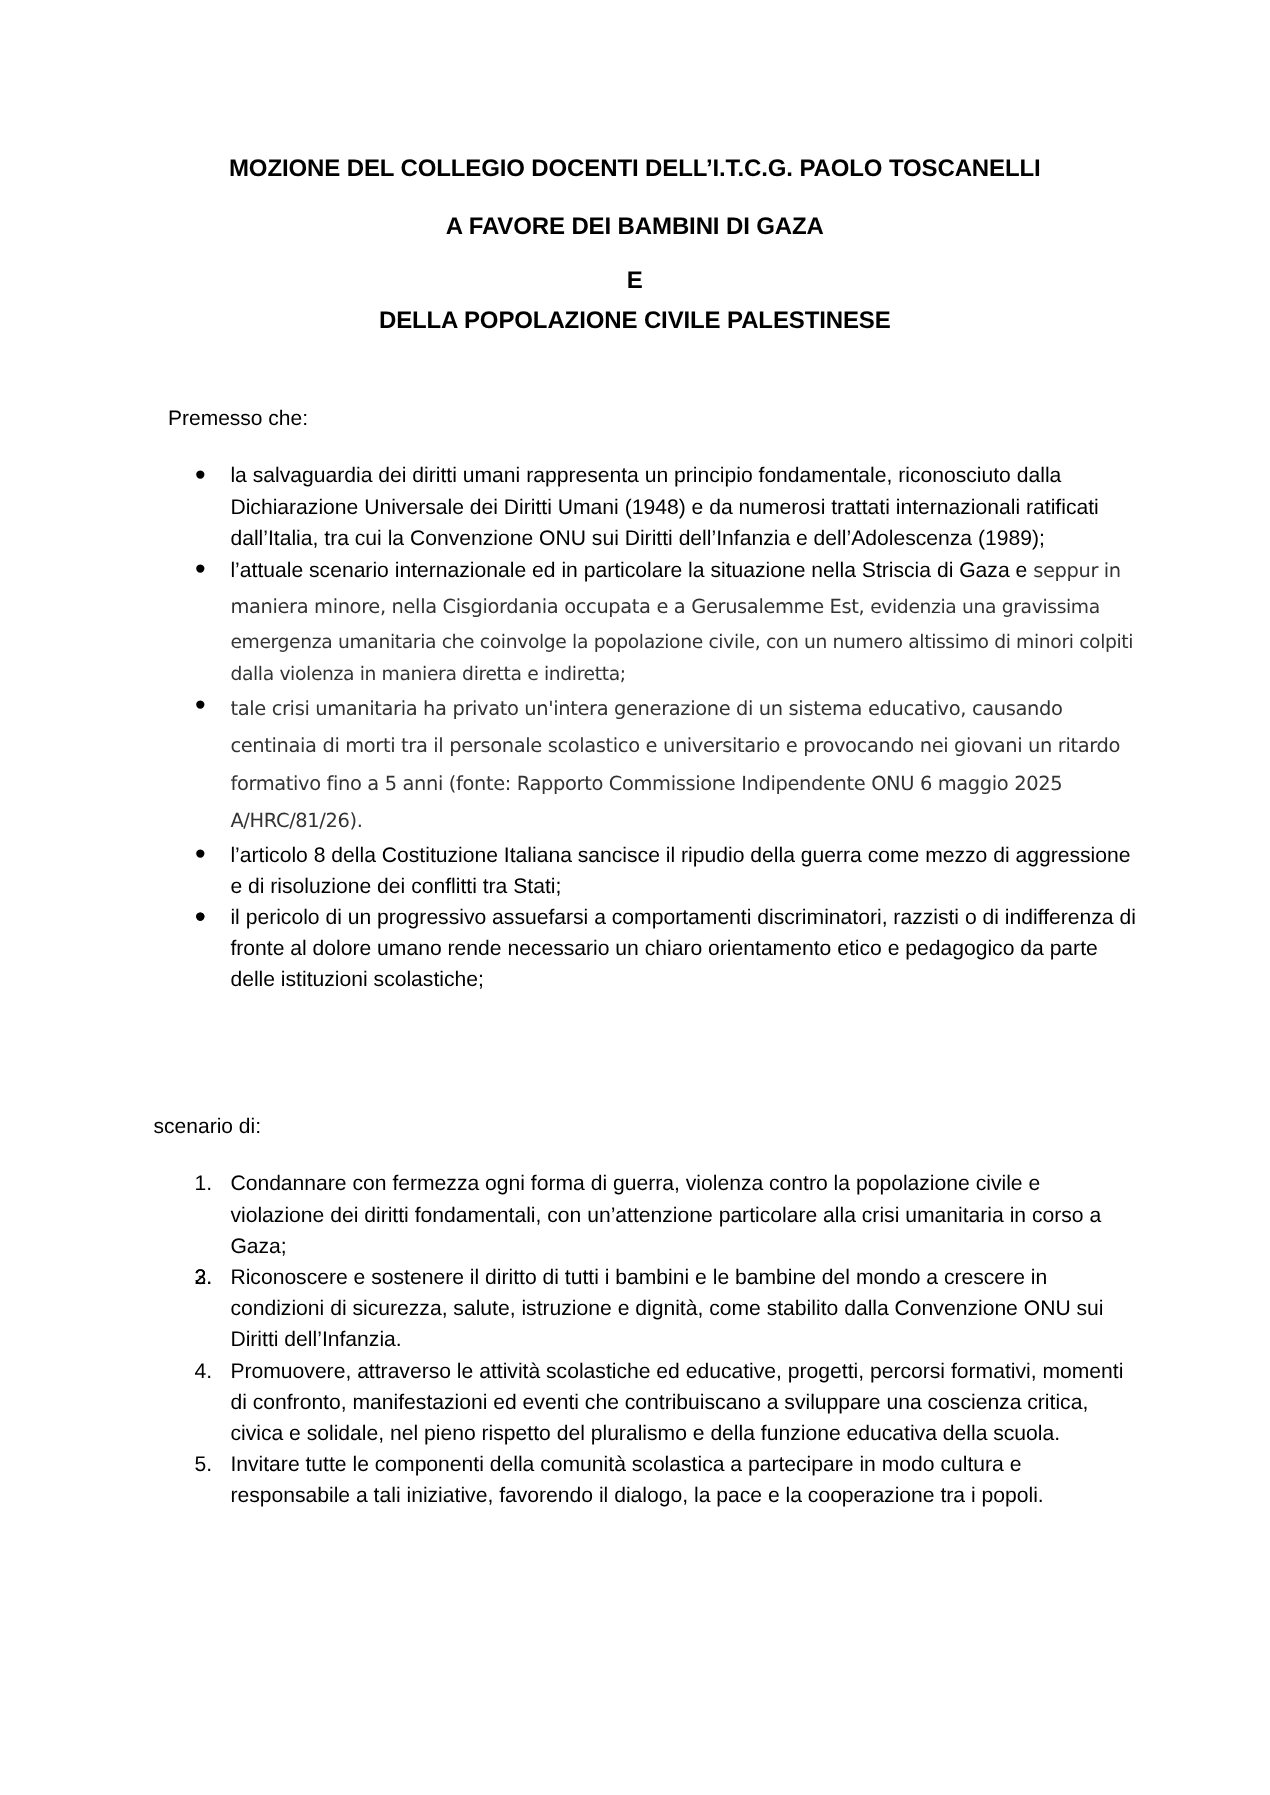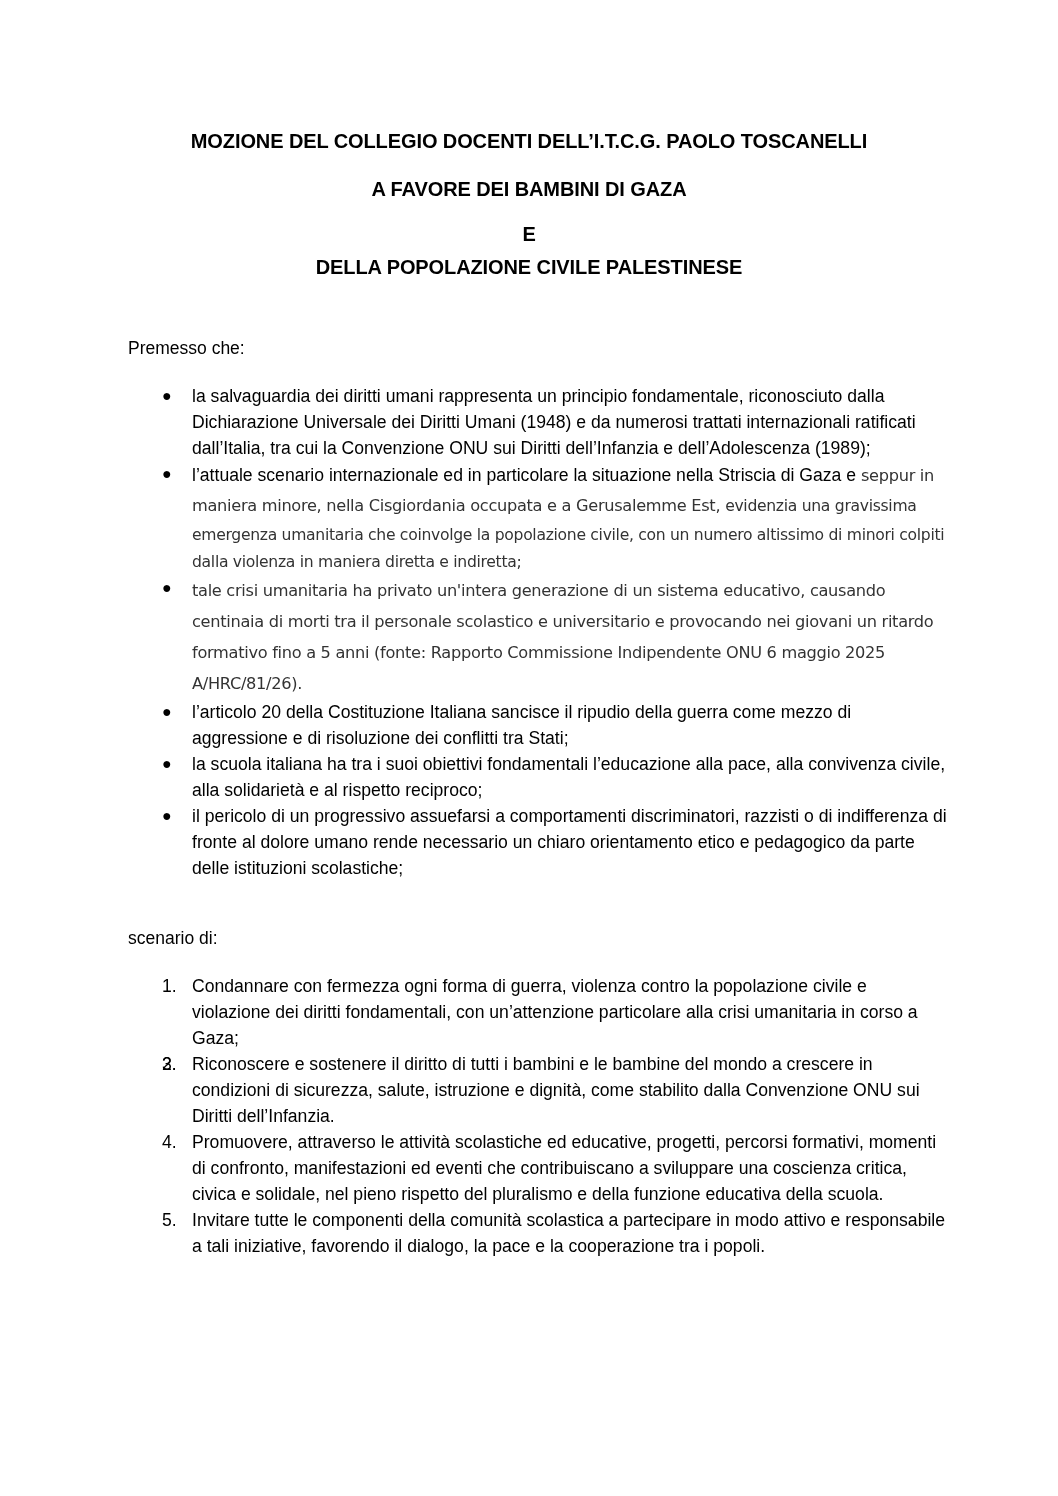--- a/index.html
+++ b/index.html
@@ -6,21 +6,21 @@
   body { width: 1058px; height: 1496px; position: relative; overflow: hidden;
          font-family: "Liberation Sans", sans-serif; color: #000; }
   .page { position: absolute; left: 0; top: 0; width: 1058px; height: 1428px; background: #fff; }
   .title { position: absolute; left: 0; width: 1058px; text-align: center; font-weight: bold;
            font-size: 20px; letter-spacing: -0.1px; margin: 0; }
   .t1 { top: 130px; }
   .t2 { top: 178px; }
   .t3 { top: 223px; }
   .t4 { top: 256px; }
   .label { position: absolute; left: 128px; font-size: 17.5px; margin: 0; }
-  .lbl-prem { top: 338px; }
+  .lbl-prem { top: 338px; margin-left: 12px; }
   .lbl-delib { top: 928px; }
   .list { position: absolute; left: 128px; width: 820px; margin: 0; padding: 0; list-style: none; }
   .list li { position: relative; padding-left: 64px; font-size: 17.6px; line-height: 26px; }
   .bul-list { top: 383px; }
   .num-list { top: 973px; }
   .bullet { position: absolute; left: 34px; top: 0; font-size: 16px; line-height: 26px; }
   .num { position: absolute; left: 34px; top: 0; }
   .alt { font-family: "DejaVu Sans", sans-serif; font-size: 16.2px; color: #333; line-height: 30px; letter-spacing: -0.3px; }
   .alt2 { font-family: "DejaVu Sans", sans-serif; font-size: 15.6px; color: #333; letter-spacing: -0.3px; }
   .b3 li, li.b3 { line-height: 30px; }
@@ -47,25 +47,24 @@
       <span>l’attuale scenario internazionale ed in particolare la situazione nella Striscia di Gaza e</span>
       <span class="alt">seppur in maniera minore, nella Cisgiordania occupata e a Gerusalemme Est,</span>
       <span class="alt2">evidenzia una gravissima emergenza umanitaria che coinvolge la popolazione civile, con un numero altissimo di minori colpiti dalla violenza in maniera diretta e indiretta;</span>
     </li>
     <li class="b3">
       <span class="bullet">●</span>
       <span class="alt">tale crisi umanitaria ha privato un'intera generazione di un sistema educativo, causando centinaia di morti tra il personale scolastico e universitario e provocando nei giovani un ritardo formativo fino a 5 anni (fonte: Rapporto Commissione Indipendente ONU 6 maggio 2025 A/HRC/81/26).</span>
     </li>
     <li>
       <span class="bullet">●</span>
-      <span>l’articolo 20 della Costituzione Italiana sancisce il ripudio della guerra come mezzo di aggressione e di risoluzione dei conflitti tra Stati;</span>
+      <span>l’articolo 8 della Costituzione Italiana sancisce il ripudio della guerra come mezzo di aggressione e di risoluzione dei conflitti tra Stati;</span>
     </li>
     <li>
       <span class="bullet">●</span>
-      <span>la scuola italiana ha tra i suoi obiettivi fondamentali l’educazione alla pace, alla convivenza civile, alla solidarietà e al rispetto reciproco;</span>
     </li>
     <li>
       <span class="bullet">●</span>
       <span>il pericolo di un progressivo assuefarsi a comportamenti discriminatori, razzisti o di indifferenza di fronte al dolore umano rende necessario un chiaro orientamento etico e pedagogico da parte delle istituzioni scolastiche;</span>
     </li>
   </ul>
 
   <p class="label lbl-delib">scenario di:</p>
 
   <ol class="list num-list">
@@ -79,17 +78,17 @@
     <li>
       <span class="num">3.</span>
       <span>Riconoscere e sostenere il diritto di tutti i bambini e le bambine del mondo a crescere in condizioni di sicurezza, salute, istruzione e dignità, come stabilito dalla Convenzione ONU sui Diritti dell’Infanzia.</span>
     </li>
     <li>
       <span class="num">4.</span>
       <span>Promuovere, attraverso le attività scolastiche ed educative, progetti, percorsi formativi, momenti di confronto, manifestazioni ed eventi che contribuiscano a sviluppare una coscienza critica, civica e solidale, nel pieno rispetto del pluralismo e della funzione educativa della scuola.</span>
     </li>
     <li>
       <span class="num">5.</span>
-      <span>Invitare tutte le componenti della comunità scolastica a partecipare in modo attivo e responsabile a tali iniziative, favorendo il dialogo, la pace e la cooperazione tra i popoli.</span>
+      <span>Invitare tutte le componenti della comunità scolastica a partecipare in modo cultura e responsabile a tali iniziative, favorendo il dialogo, la pace e la cooperazione tra i popoli.</span>
     </li>
   </ol>
 
 </div>
 
 </body></html>

